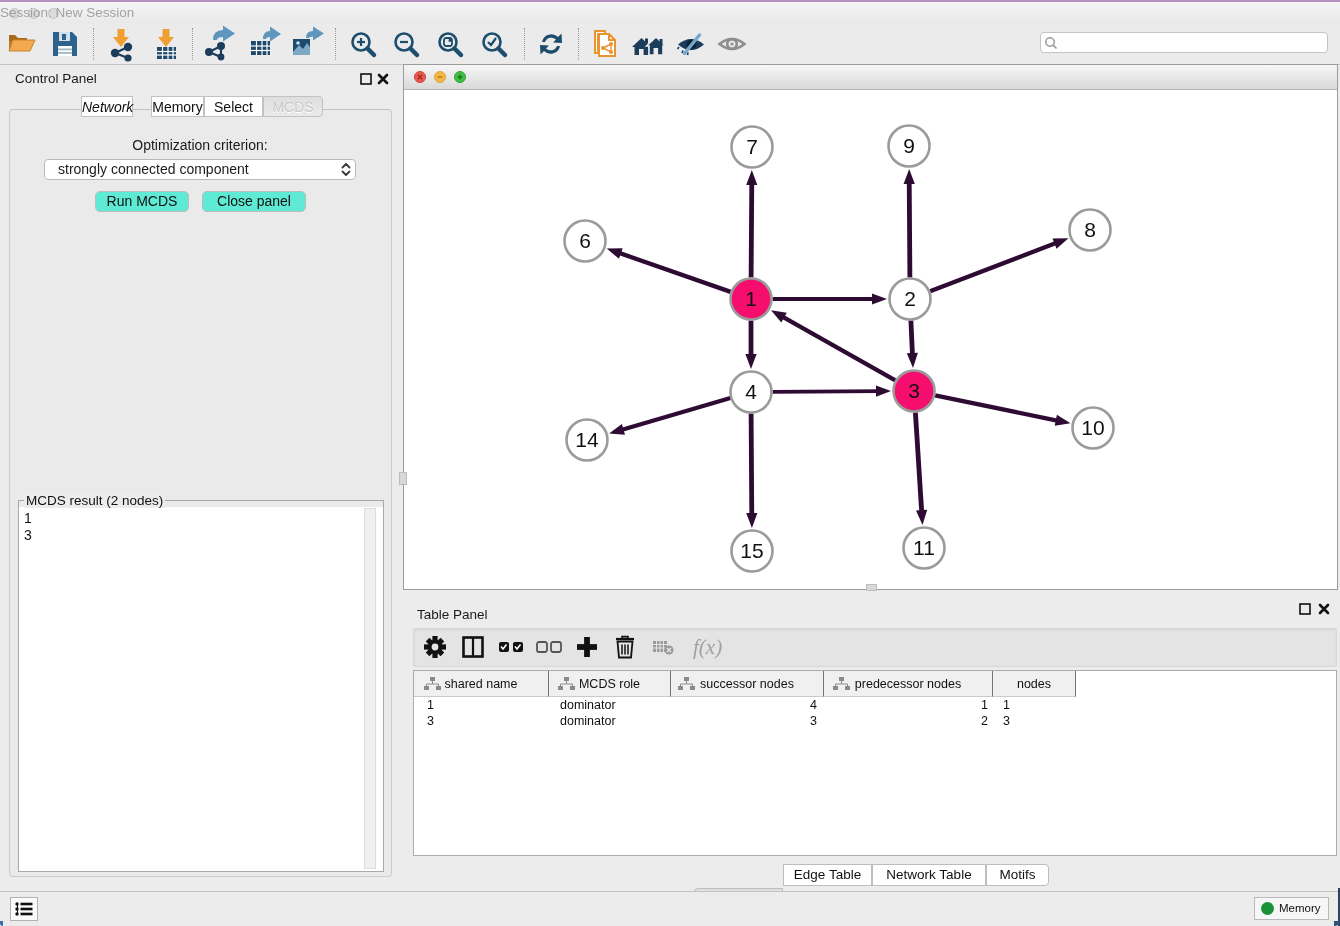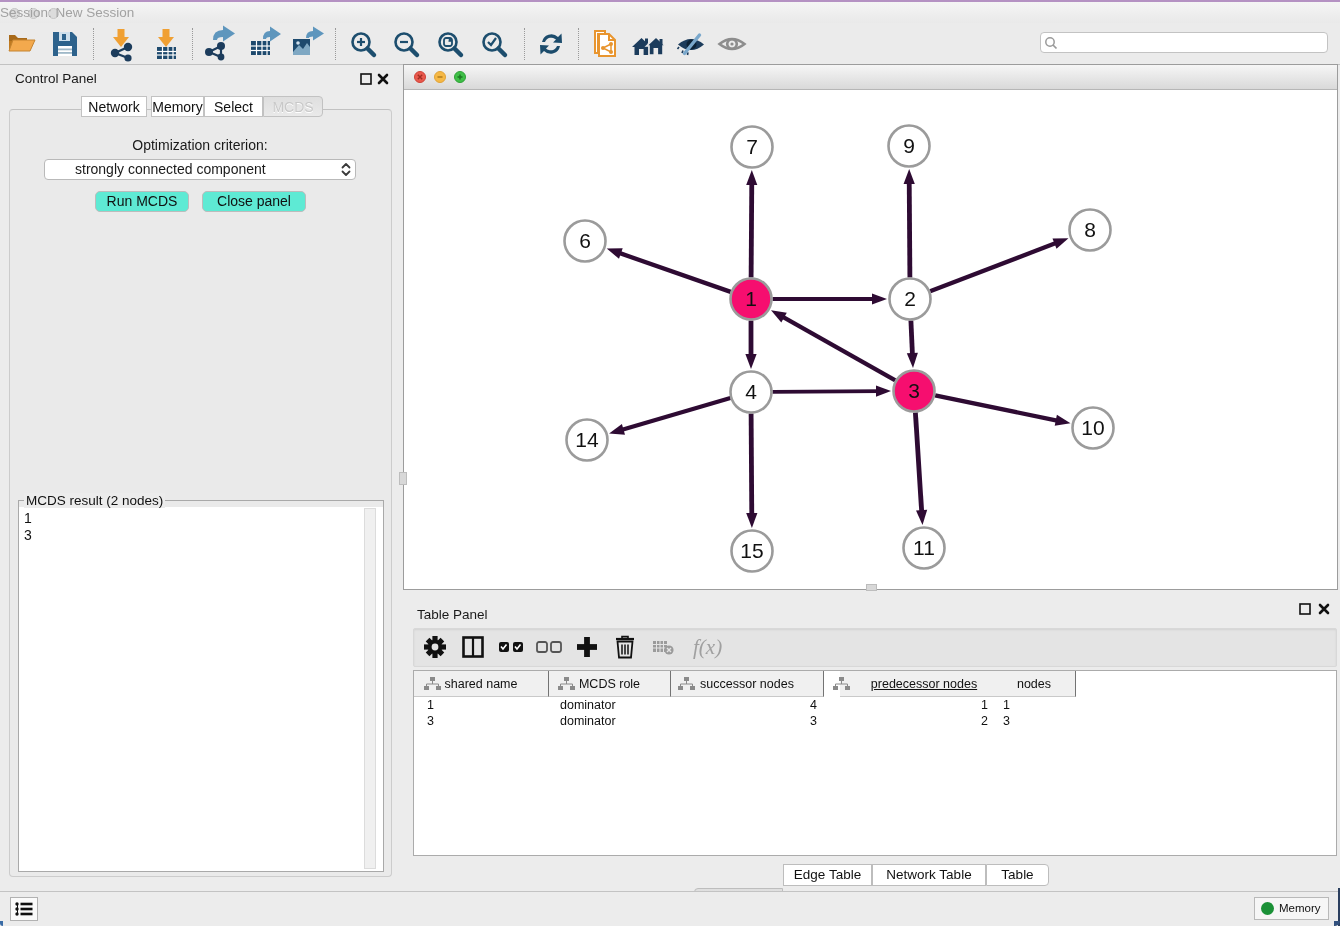--- a/index.html
+++ b/index.html
@@ -11,21 +11,21 @@
 #toolbar{left:0;top:23px;width:1340px;height:41px;background:#ebebeb;border-bottom:1px solid #c2c2c2;box-sizing:content-box;}
 .sep{position:absolute;top:28px;height:32px;width:1px;border-left:1px dotted #9a9a9a;}
 #searchbox{left:1040px;top:32px;width:286px;height:19px;background:#fff;border:1px solid #c3c3c3;border-radius:4px;}
 
 #cpanel{left:0;top:65px;width:392px;height:825px;background:#ececec;}
 #cphead{left:15px;top:71px;font-size:13.5px;color:#1a1a1a;}
 #cpbody{left:9px;top:109px;width:383px;height:768px;background:#eaeaea;border:1px solid #cccccc;border-top-color:#c2c2c2;border-radius:4px;box-sizing:border-box;}
 .tab{position:absolute;top:96px;height:21px;background:#fff;border:1px solid #c2c2c2;box-sizing:border-box;text-align:center;font-size:14px;color:#111;line-height:20px;}
 .tabsel{background:linear-gradient(#dfdfdf,#e9e9e9);color:#c8c8c8;text-shadow:0 1px 0 #fff;}
 #optlabel{left:0px;top:137px;width:400px;text-align:center;font-size:14px;color:#1a1a1a;}
-#combo{left:44px;top:159px;width:312px;height:21px;background:#fff;border:1px solid #b9b9b9;border-radius:4px;box-sizing:border-box;font-size:14px;line-height:19px;color:#1a1a1a;padding-left:30px;}
+#combo{left:44px;top:159px;width:312px;height:21px;background:#fff;border:1px solid #b9b9b9;border-radius:4px;box-sizing:border-box;font-size:14px;line-height:19px;color:#1a1a1a;padding-left:13px;}
 .btn{position:absolute;height:21px;background:#5eead4;border:1px solid #bcbcbc;border-radius:5px;box-sizing:border-box;text-align:center;font-size:14px;color:#111;line-height:19px;}
 #groupbox{left:18px;top:500px;width:366px;height:372px;border:1px solid #a9a9a9;box-sizing:border-box;}
 #grouplabel{left:24px;top:493px;background:#ececec;padding:0 2px;font-size:13.5px;color:#111;}
 #mcdslist{left:19px;top:507px;width:364px;height:364px;background:#fff;font-size:14px;color:#111;}
 #mcdsscroll{left:364px;top:508px;width:12px;height:361px;background:#f0f0f0;border:1px solid #dcdcdc;box-sizing:border-box;}
 
 #netwin{left:403px;top:64px;width:935px;height:526px;background:#fff;border:1px solid #9c9c9c;box-sizing:border-box;}
 #nettitle{left:0;top:0;width:933px;height:24px;background:linear-gradient(#f6f6f6,#d9d9d9);border-bottom:1px solid #b6b6b6;}
 .tl2{position:absolute;top:6px;width:12px;height:12px;border-radius:50%;box-sizing:border-box;}
 #netname{left:0;top:0;width:933px;height:24px;line-height:25px;text-align:center;font-size:13.5px;font-weight:bold;color:#111;}
@@ -196,21 +196,21 @@
     <line x1="9" y1="9" x2="12.5" y2="12.5" stroke-width="1.7"></line>
 </svg>
 
 <div class="abs" id="cpanel"></div>
 <div class="abs" id="cphead">Control Panel</div>
 <svg class="abs" style="left:358px;top:71px;" width="34" height="16" viewBox="0 0 34 16">
   <rect x="3" y="3" width="10" height="10" fill="none" stroke="#111" stroke-width="1.6"></rect>
   <path d="M21,4 L29,12 M29,4 L21,12" stroke="#111" stroke-width="2.6" stroke-linecap="round"></path>
 </svg>
 <div class="abs" id="cpbody"></div>
-<div class="abs tab" style="left:81px;width:66px;">Network</div>
+<div class="abs tab" style="left:81px;width:52px;font-style:italic;">Network</div>
 <div class="abs tab" style="left:151px;width:53px;">Memory</div>
 <div class="abs tab" style="left:204px;width:59px;">Select</div>
 <div class="abs tab tabsel" style="left:263px;width:60px;border-radius:0 4px 4px 0;">MCDS</div>
 <div class="abs" id="optlabel">Optimization criterion:</div>
 <div class="abs" id="combo">strongly connected component</div>
 <svg class="abs" style="left:339px;top:162px;" width="14" height="15" viewBox="0 0 14 15" fill="none" stroke="#3a3a3a" stroke-width="1.8" stroke-linecap="round" stroke-linejoin="round">
 <path d="M3.5,5.5 L7,2 L10.5,5.5"></path>
     <path d="M3.5,9.5 L7,13 L10.5,9.5"></path>
 </svg>
 <div class="abs btn" style="left:95px;top:191px;width:94px;">Run MCDS</div>
@@ -355,21 +355,21 @@
       <path d="M4,1 L8,5 M8,1 L4,5" stroke="#e4e4e4" stroke-width="1.4"></path>
     </g>
 
     <text x="280" y="26" font-family="Liberation Serif,serif" font-style="italic" font-size="21" fill="#a0a0a0">f(x)</text>
   </svg>
   <div class="abs" id="ttable"></div>
 
   <div class="abs th" style="left:11px;top:74px;width:135px;">shared name</div>
   <div class="abs th" style="left:146px;top:74px;width:122px;">MCDS role</div>
   <div class="abs th" style="left:268px;top:74px;width:153px;">successor nodes</div>
-  <div class="abs th" style="left:437px;top:74px;width:169px;text-decoration:underline;">predecessor nodes</div>
+  <div class="abs th" style="left:421px;top:74px;width:169px;">predecessor nodes</div>
   <div class="abs th" style="left:590px;top:74px;width:83px;">nodes</div>
   <svg class="abs" style="left:11px;top:74px;" width="680" height="26" viewBox="0 0 680 26" fill="#8a8a8a">
     <g id="treeic">
         <rect x="16" y="6" width="5" height="4"></rect>
         <rect x="10" y="15" width="5" height="4"></rect>
         <rect x="22" y="15" width="5" height="4"></rect>
         <path d="M18.5,10 v3 M12.5,15 v-2 h12 v2" stroke="#8a8a8a" stroke-width="1" fill="none"></path>
       </g>
     <use href="#treeic" x="134"></use>
     <use href="#treeic" x="254"></use>
@@ -383,21 +383,21 @@
   <div class="abs td" style="left:600px;top:100px;">1</div>
   <div class="abs td" style="left:24px;top:116px;">3</div>
   <div class="abs td" style="left:157px;top:116px;">dominator</div>
   <div class="abs td" style="left:268px;top:116px;width:146px;text-align:right;">3</div>
   <div class="abs td" style="left:421px;top:116px;width:164px;text-align:right;">2</div>
   <div class="abs td" style="left:600px;top:116px;">3</div>
 
   <div class="abs btab" style="left:291px;width:89px;background:linear-gradient(#dfdfdf,#e9e9e9);color:#c4c4c4;text-shadow:0 1px 0 #fff;border-radius:4px 0 0 4px;margin-top:24px;">Node Table</div>
   <div class="abs btab" style="left:380px;width:89px;">Edge Table</div>
   <div class="abs btab" style="left:469px;width:114px;">Network Table</div>
-  <div class="abs btab" style="left:583px;width:63px;border-radius:0 4px 4px 0;">Table</div>
+  <div class="abs btab" style="left:583px;width:63px;border-radius:0 4px 4px 0;">Motifs</div>
 </div>
 
 <div class="abs" style="left:399px;top:472px;width:6px;height:11px;background:#d8d8d8;border:1px solid #bdbdbd;"></div>
 <div class="abs" style="left:866px;top:584px;width:9px;height:5px;background:#d8d8d8;border:1px solid #bdbdbd;"></div>
 
 <div class="abs" id="statusbar"></div>
 <div class="abs" style="left:10px;top:897px;width:28px;height:24px;background:#fbfbfb;border:1px solid #b2b2b2;box-sizing:border-box;"></div>
 <svg class="abs" style="left:14px;top:901px;" width="20" height="16" viewBox="0 0 20 16" fill="#111">
   <circle cx="3" cy="3" r="1.7"></circle>
     <circle cx="3" cy="8" r="1.7"></circle>

